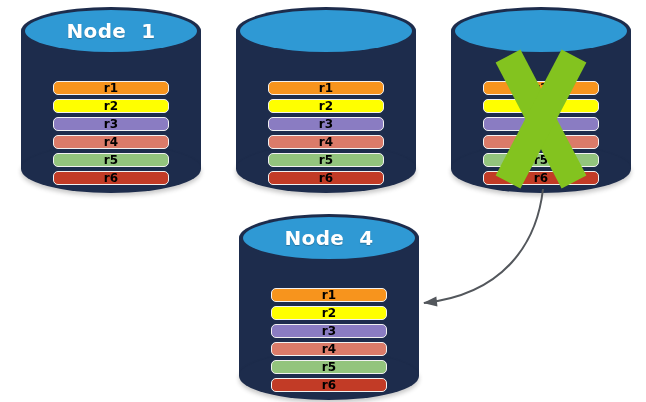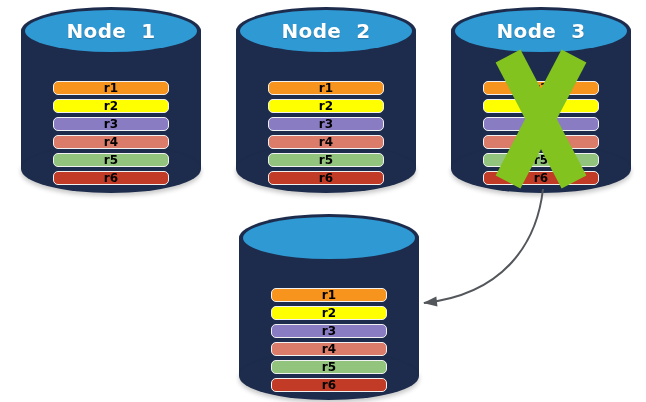--- a/index.html
+++ b/index.html
@@ -94,56 +94,55 @@
       <div class="row" style="background-color: rgb(147, 196, 125);">r5</div>
       <div class="row" style="background-color: rgb(194, 59, 38);">r6</div>
     </div>
   </div>
 
   <div class="node" style="left:236px; top:7px;">
     <div class="cyl-cap-back" style="background-color: rgb(29, 44, 76);"></div>
     <div class="cyl-body" style="background-color: rgb(29, 44, 76);"></div>
     <div class="cyl-bottom" style="background-color: rgb(29, 44, 76);"></div>
     <div class="cyl-cap" style="background-color: rgb(47, 153, 212);"></div>
-    <div class="node-title">Node 2</div>
     <div class="rows">
       <div class="row" style="background-color: rgb(247, 148, 29);">r1</div>
       <div class="row" style="background-color: rgb(255, 255, 0);">r2</div>
       <div class="row" style="background-color: rgb(138, 124, 194);">r3</div>
       <div class="row" style="background-color: rgb(219, 123, 105);">r4</div>
       <div class="row" style="background-color: rgb(147, 196, 125);">r5</div>
       <div class="row" style="background-color: rgb(194, 59, 38);">r6</div>
     </div>
   </div>
 
   <div class="node" style="left:451px; top:7px;">
     <div class="cyl-cap-back" style="background-color: rgb(29, 44, 76);"></div>
     <div class="cyl-body" style="background-color: rgb(29, 44, 76);"></div>
     <div class="cyl-bottom" style="background-color: rgb(29, 44, 76);"></div>
     <div class="cyl-cap" style="background-color: rgb(47, 153, 212);"></div>
-    <div class="node-title">Node 3</div>
     <div class="rows">
       <div class="row" style="background-color: rgb(247, 148, 29);">r1</div>
       <div class="row" style="background-color: rgb(255, 255, 0);">r2</div>
       <div class="row" style="background-color: rgb(138, 124, 194);">r3</div>
       <div class="row" style="background-color: rgb(219, 123, 105);">r4</div>
       <div class="row" style="background-color: rgb(147, 196, 125);">r5</div>
       <div class="row" style="background-color: rgb(194, 59, 38);">r6</div>
     </div>
     <svg class="xmark" viewBox="0 0 96 140">
       <line x1="15" y1="7" x2="81" y2="133" stroke-width="28" stroke="#83C31F"></line>
       <line x1="81" y1="7" x2="15" y2="133" stroke-width="28" stroke="#83C31F"></line>
     </svg>
   </div>
 
   <div class="node" style="left:239px; top:214px;">
     <div class="cyl-cap-back" style="background-color: rgb(29, 44, 76);"></div>
     <div class="cyl-body" style="background-color: rgb(29, 44, 76);"></div>
     <div class="cyl-bottom" style="background-color: rgb(29, 44, 76);"></div>
     <div class="cyl-cap" style="background-color: rgb(47, 153, 212);"></div>
+    <div class="node-title">Node 4</div>
     <div class="rows">
       <div class="row" style="background-color: rgb(247, 148, 29);">r1</div>
       <div class="row" style="background-color: rgb(255, 255, 0);">r2</div>
       <div class="row" style="background-color: rgb(138, 124, 194);">r3</div>
       <div class="row" style="background-color: rgb(219, 123, 105);">r4</div>
       <div class="row" style="background-color: rgb(147, 196, 125);">r5</div>
       <div class="row" style="background-color: rgb(194, 59, 38);">r6</div>
     </div>
   </div>
 

